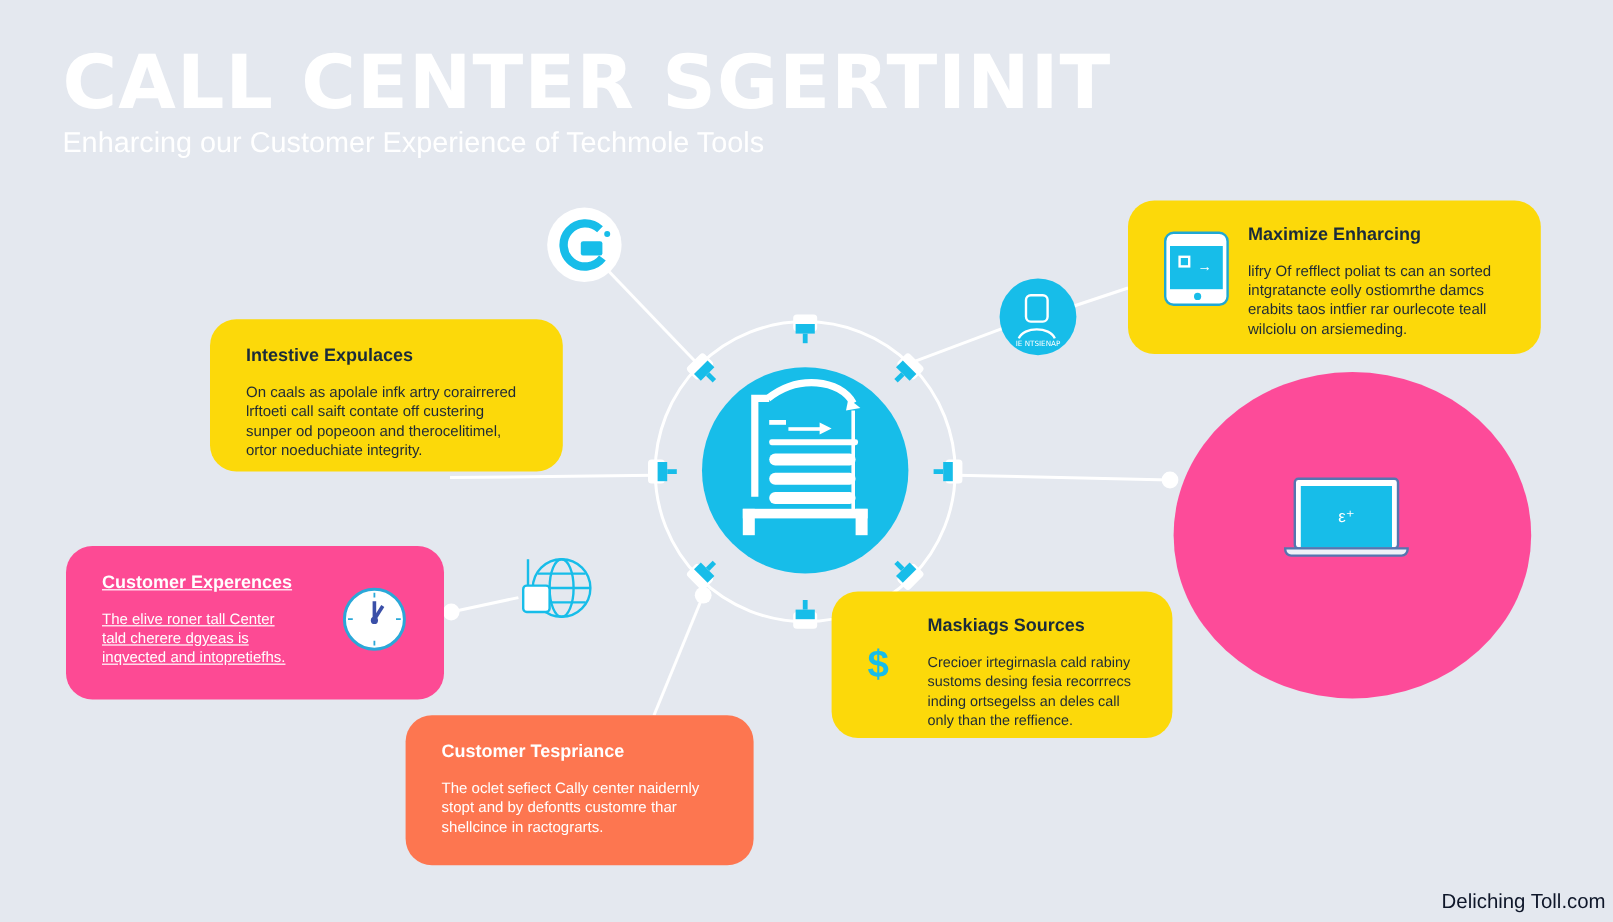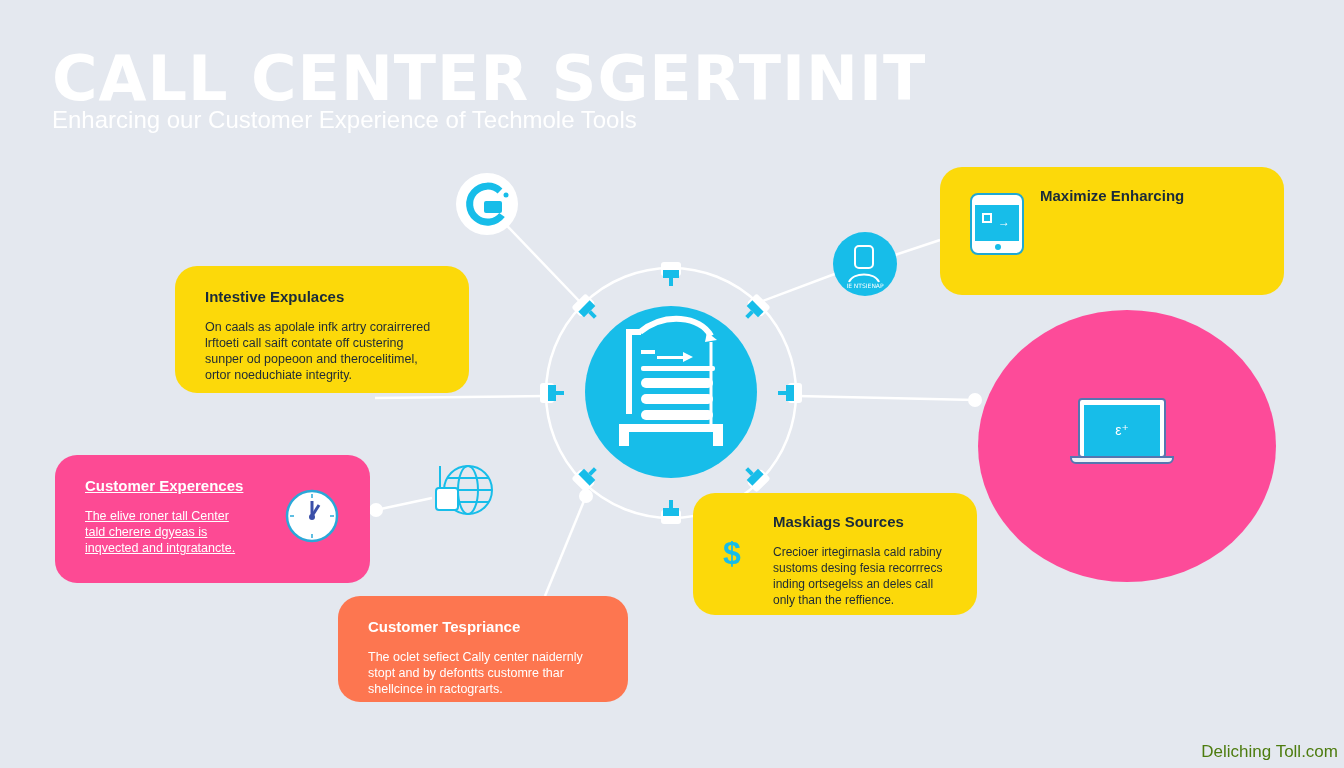--- a/index.html
+++ b/index.html
@@ -2,21 +2,21 @@
 <html><head>
 <meta charset="utf-8">
 <style>
   html, body { margin: 0; padding: 0; }
   body {
     width: 1344px; height: 768px; overflow: hidden; position: relative;
     background: #e4e8ef;
     font-family: "Liberation Sans", "DejaVu Sans", sans-serif;
   }
   .title {
-    position: absolute; left: 52px; top: 42px;
+    position: absolute; left: 52px; top: 32px;
     font-size: 62px; font-weight: 700; color: #ffffff; letter-spacing: 1px;
     font-family: "DejaVu Sans", sans-serif;
   }
   .subtitle {
     position: absolute; left: 52px; top: 106px;
     font-size: 24px; color: #ffffff; font-weight: 300;
   }
   svg.connectors { position: absolute; left: 0; top: 0; }
   .card {
     position: absolute; border-radius: 22px; box-sizing: border-box;
@@ -34,21 +34,21 @@
   }
   .hub {
     position: absolute; left: 585px; top: 306px; width: 172px; height: 172px;
     border-radius: 50%; background: #17bde9;
   }
   .pink-circle {
     position: absolute; left: 978px; top: 310px; width: 298px; height: 272px;
     border-radius: 50%; background: #fd4b99;
   }
   .watermark {
-    position: absolute; right: 6px; bottom: 6px; font-size: 17px; color: #4d7c0f;
+    position: absolute; right: 6px; bottom: 6px; font-size: 17px; color: #0f172a;
   }
 </style>
 </head>
 <body>
 
 <div class="title">CALL CENTER SGERTINIT</div>
 <div class="subtitle">Enharcing our Customer Experience of Techmole Tools</div>
 
 <svg class="connectors" width="1344" height="768">
   <g stroke="#ffffff" stroke-width="2.5" fill="none">
@@ -173,25 +173,26 @@
 </div>
 
 <div class="card yellow" style="left:940px;top:167px;width:344px;height:128px;padding:20px 30px 20px 100px;">
   <div style="position:absolute;left:30px;top:26px;width:54px;height:62px;background:#fff;border:2px solid #1fa8d4;border-radius:8px;box-sizing:border-box;">
     <div style="position:absolute;left:3px;right:3px;top:10px;bottom:12px;background:#17bde9;"></div>
     <div style="position:absolute;left:10px;top:18px;width:10px;height:10px;border:2px solid #fff;box-sizing:border-box;"></div>
     <div style="position:absolute;left:26px;top:22px;color:#fff;font-size:12px;line-height:10px;">→</div>
     <div style="position:absolute;left:23px;bottom:3px;width:6px;height:6px;border-radius:50%;background:#17bde9;"></div>
   </div>
   <h3>Maximize Enharcing</h3>
+  <p>lifry Of refflect poliat ts can an sorted intgratancte eolly ostiomrthe damcs erabits taos intfier rar ourlecote teall wilciolu on arsiemeding.</p>
 </div>
 
 <div class="card pink" style="left:55px;top:455px;width:315px;height:128px;padding:22px 120px 20px 30px;text-decoration:underline;">
   <h3 style="white-space:nowrap;">Customer Experences</h3>
-  <p>The elive roner tall Center tald cherere dgyeas is inqvected and intgratancte.</p>
+  <p>The elive roner tall Center tald cherere dgyeas is inqvected and intopretiefhs.</p>
   <div style="position:absolute;left:230px;top:34px;width:54px;height:54px;">
     <svg width="54" height="54">
       <circle cx="27" cy="27" r="25" fill="#fff" stroke="#2aa8d8" stroke-width="2.5"></circle>
       <g stroke="#2aa8d8" stroke-width="1.5">
         <line x1="27" y1="5" x2="27" y2="9"></line>
           <line x1="27" y1="45" x2="27" y2="49"></line>
         <line x1="5" y1="27" x2="9" y2="27"></line>
           <line x1="45" y1="27" x2="49" y2="27"></line>
       </g>
       <line x1="27" y1="27" x2="27" y2="12" stroke="#3a4fa8" stroke-width="3"></line>
@@ -200,21 +201,21 @@
     </svg>
   </div>
 </div>
 
 <div class="card yellow" style="left:693px;top:493px;width:284px;height:122px;padding:20px 20px 20px 80px;">
   <div style="position:absolute;left:30px;top:42px;font-size:32px;font-weight:700;color:#17bde9;">$</div>
   <h3>Maskiags Sources</h3>
   <p style="font-size:12px;">Crecioer irtegirnasla cald rabiny sustoms desing fesia recorrrecs inding ortsegelss an deles call only than the reffience.</p>
 </div>
 
-<div class="card orange" style="left:338px;top:596px;width:290px;height:106px;padding:22px 30px;">
+<div class="card orange" style="left:338px;top:596px;width:290px;height:125px;padding:22px 30px;">
   <h3>Customer Tespriance</h3>
   <p>The oclet sefiect Cally center naidernly stopt and by defontts customre thar shellcince in ractograrts.</p>
 </div>
 
 <div class="pink-circle">
   <div style="position:absolute;left:92px;top:88px;width:104px;height:68px;">
     <div style="position:absolute;left:8px;top:0;width:88px;height:60px;background:#fff;border:2px solid #5576b0;border-radius:4px;box-sizing:border-box;">
       <div style="position:absolute;left:4px;right:4px;top:5px;bottom:0;background:#17bde9;color:#fff;font-size:14px;text-align:center;line-height:50px;">ε⁺</div>
     </div>
     <div style="position:absolute;left:0;top:58px;width:104px;height:8px;background:#eef1f7;border:2px solid #5576b0;border-radius:0 0 6px 6px;box-sizing:border-box;"></div>

